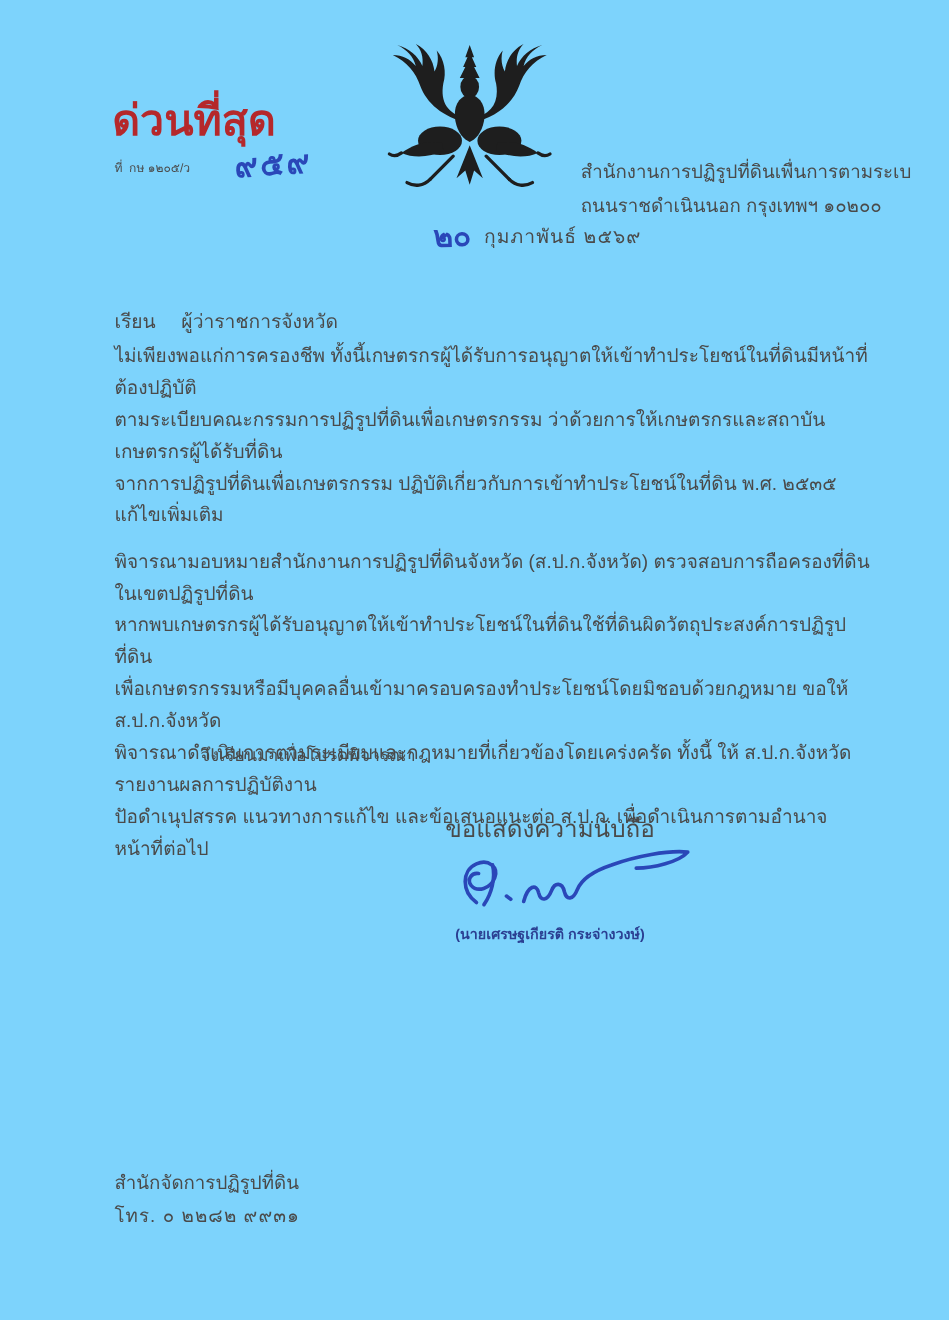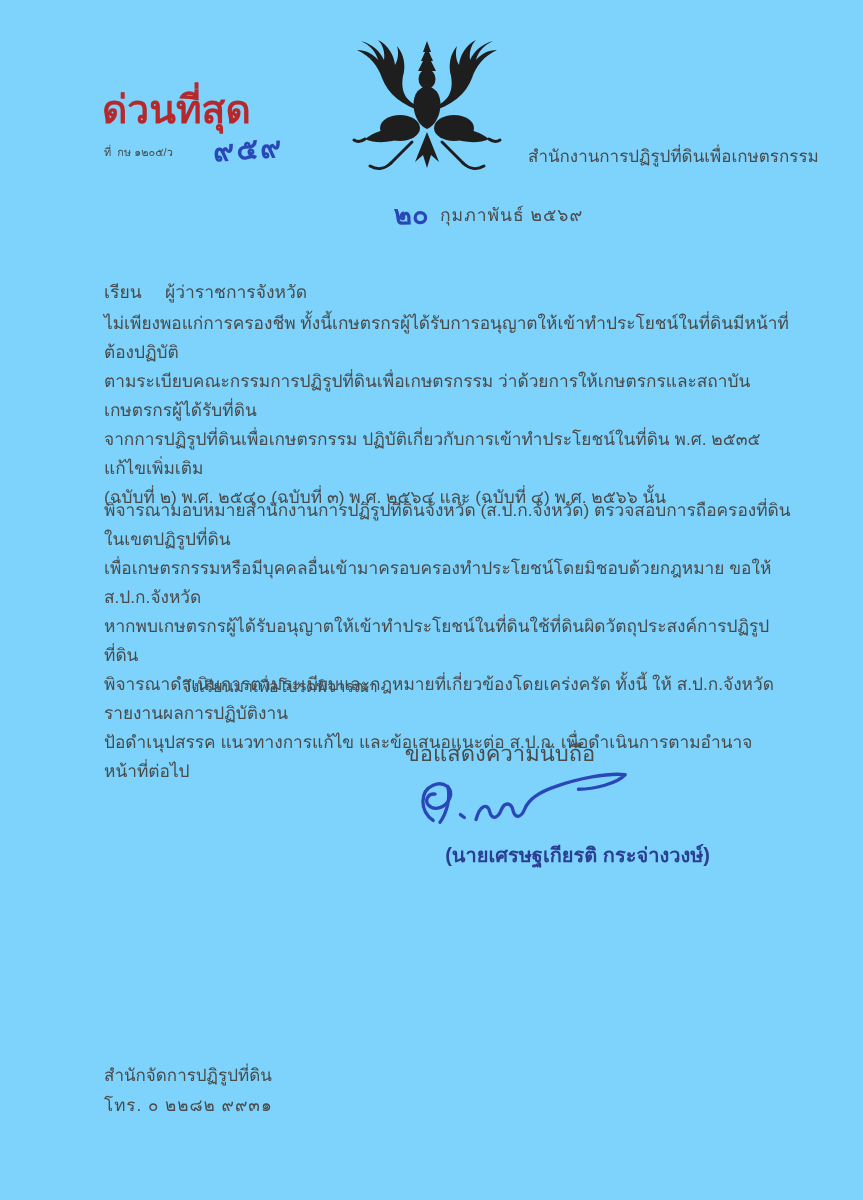--- a/index.html
+++ b/index.html
@@ -65,22 +65,22 @@
     font-size:16px;color:#4a4a4a;
   }
   .salutation{
     left:300px;top:736px;width:400px;
     text-align:center;
     font-size:22px;color:#4a4a4a;
   }
   .sig-svg{left:398px;top:760px;width:238px;height:78px;}
   .signer-name{
     left:290px;top:839px;width:420px;
-    text-align:right;
-    font-size:20px;font-weight:600;
+    text-align:center;
+    font-size:13px;font-weight:600;
     color:#2b3f92;
   }
   .signer-position{
     left:250px;top:865px;width:500px;
     text-align:center;
     font-size:16.8px;font-weight:bold;
     color:#1f3aa3;
   }
   .footer-dept{left:104px;top:1061px;font-size:17px;color:#4a4a4a;}
   .footer-phone{left:104px;top:1091px;font-size:17px;color:#4a4a4a;letter-spacing:1px;}
@@ -124,43 +124,43 @@
 
         <path d="M49 123 C43 129 35 130 28 126"></path>
         <path d="M121 123 C127 129 135 130 142 126"></path>
         <path d="M23 99 C19 102 15 102 12 100"></path>
         <path d="M147 99 C151 102 155 102 158 100"></path>
       </g>
     </svg>
   </div>
 
   <div class="abs agency">
-    <div>สำนักงานการปฏิรูปที่ดินเพื่อเกษตรกรรม</div>
+    <div>สำนักงานการปฏิรูปที่ดินเพื่นการตามระเบ</div>
+    <div>ถนนราชดำเนินนอก กรุงเทพฯ ๑๐๒๐๐</div>
   </div>
 
   <div class="abs hand date-day">๒๐</div>
   <div class="abs date-rest">กุมภาพันธ์ ๒๕๖๙</div>
 
 
   <div class="abs fieldrow recipient-row">
     <span class="label">เรียน</span>
     <span>ผู้ว่าราชการจังหวัด</span>
   </div>
 
   <div class="abs bodyblock p1">
     <div>ไม่เพียงพอแก่การครองชีพ ทั้งนี้เกษตรกรผู้ได้รับการอนุญาตให้เข้าทำประโยชน์ในที่ดินมีหน้าที่ต้องปฏิบัติ</div>
     <div>ตามระเบียบคณะกรรมการปฏิรูปที่ดินเพื่อเกษตรกรรม ว่าด้วยการให้เกษตรกรและสถาบันเกษตรกรผู้ได้รับที่ดิน</div>
     <div>จากการปฏิรูปที่ดินเพื่อเกษตรกรรม ปฏิบัติเกี่ยวกับการเข้าทำประโยชน์ในที่ดิน พ.ศ. ๒๕๓๕ แก้ไขเพิ่มเติม</div>
-    <div>(ฉบับที่ ๒) พ.ศ. ๒๕๔๐ (ฉบับที่ ๓) พ.ศ. ๒๕๖๔ และ (ฉบับที่ ๔) พ.ศ. ๒๕๖๖ นั้น</div>
   </div>
 
   <div class="abs bodyblock p2">
     <div>พิจารณามอบหมายสำนักงานการปฏิรูปที่ดินจังหวัด (ส.ป.ก.จังหวัด) ตรวจสอบการถือครองที่ดินในเขตปฏิรูปที่ดิน</div>
+    <div>หากพบเกษตรกรผู้ได้รับอนุญาตให้เข้าทำประโยชน์ในที่ดินใช้ที่ดินผิดวัตถุประสงค์การปฏิรูปที่ดิน</div>
     <div>เพื่อเกษตรกรรมหรือมีบุคคลอื่นเข้ามาครอบครองทำประโยชน์โดยมิชอบด้วยกฎหมาย ขอให้ ส.ป.ก.จังหวัด</div>
-    <div>หากพบเกษตรกรผู้ได้รับอนุญาตให้เข้าทำประโยชน์ในที่ดินใช้ที่ดินผิดวัตถุประสงค์การปฏิรูปที่ดิน</div>
     <div>พิจารณาดำเนินการตามระเบียบและกฎหมายที่เกี่ยวข้องโดยเคร่งครัด ทั้งนี้ ให้ ส.ป.ก.จังหวัด รายงานผลการปฏิบัติงาน</div>
     <div>ปัอดำเนุปสรรค แนวทางการแก้ไข และข้อเสนอแนะต่อ ส.ป.ก. เพื่อดำเนินการตามอำนาจหน้าที่ต่อไป</div>
   </div>
 
   <div class="abs closing">จึงเรียนมาเพื่อโปรดพิจารณา</div>
 
   <div class="abs salutation">ขอแสดงความนับถือ</div>
 
   <div class="abs sig-svg">
     <svg width="238" height="78" viewBox="0 0 240 80" xmlns="http://www.w3.org/2000/svg">

